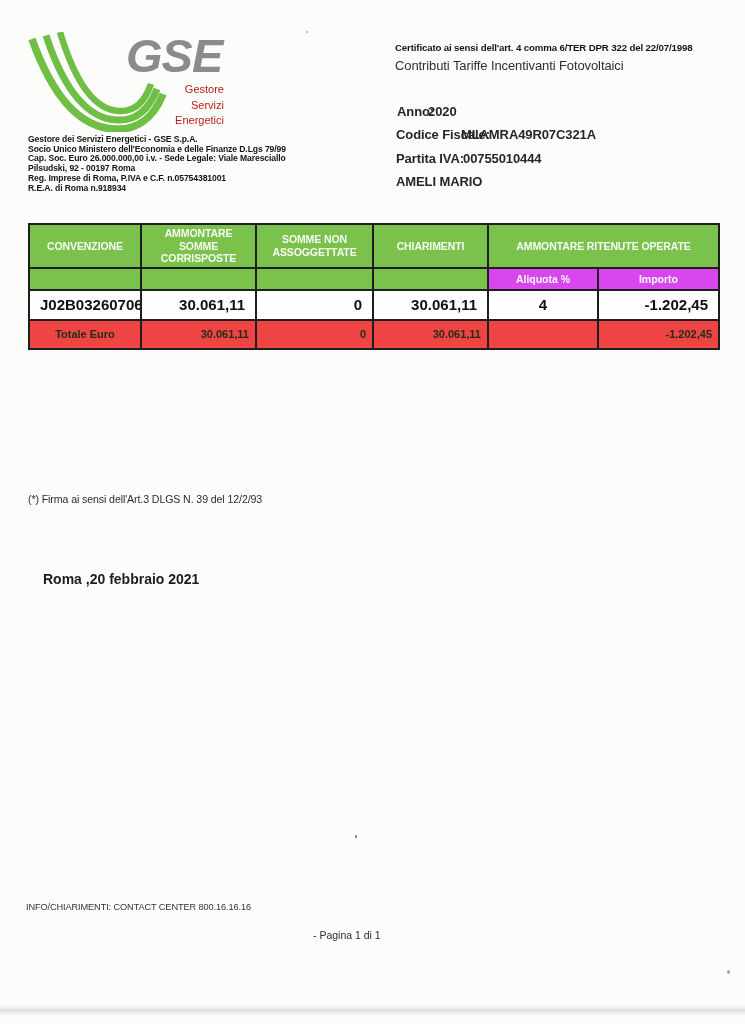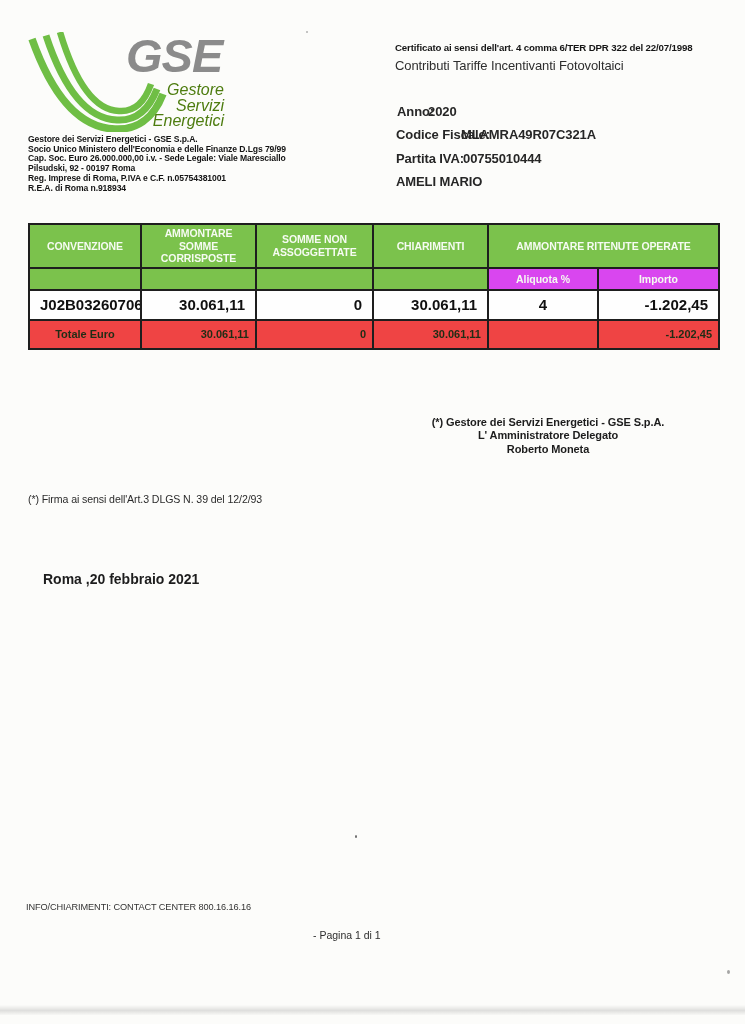--- a/index.html
+++ b/index.html
@@ -14,22 +14,22 @@
   .abs { position:absolute; }
 
   
   .logo-gse {
     left:126px; top:28px;
     font-size:47px; font-weight:bold; font-style:italic;
     color:#8b8b8b; letter-spacing:-1px;
   }
   .logo-tagline {
     left:100px; top:82px; width:124px;
-    text-align:right; font-style:italic;
-    font-size:16px; line-height:15.5px; color:#4d7c0f;
+    text-align:right; 
+    font-size:11px; line-height:15.5px; color:#b91c1c;
   }
   .company-info {
     left:28px; top:135px; width:300px;
     font-size:8.6px; font-weight:bold; line-height:9.7px;
     color:#141414; letter-spacing:-0.1px;
   }
 
   
   .cert-title {
     left:395px; top:42px; width:344px;
@@ -169,25 +169,20 @@
       <td class="ta-c">Totale Euro</td>
       <td class="ta-r">30.061,11</td>
       <td class="ta-r">0</td>
       <td class="ta-r">30.061,11</td>
       <td class="ta-c"></td>
       <td class="ta-r">-1.202,45</td>
     </tr>
   </tbody>
     </table>
 
-  <div class="abs signature">
-    <div>(*) Gestore dei Servizi Energetici - GSE S.p.A.</div>
-    <div>L' Amministratore Delegato</div>
-    <div>Roberto Moneta</div>
-  </div>
 
   <div class="abs footnote">(*) Firma ai sensi dell'Art.3 DLGS N. 39 del 12/2/93</div>
   <div class="abs dateline">Roma ,20 febbraio 2021</div>
   <div class="abs info-footer">INFO/CHIARIMENTI: CONTACT CENTER 800.16.16.16</div>
   <div class="abs page-number">- Pagina 1 di 1</div>
 
   <div class="speck" style="left:355px; top:835px; width:2px; height:3px;"></div>
   <div class="speck" style="left:306px; top:31px; width:2px; height:2px; opacity:.5;"></div>
   <div class="speck" style="left:727px; top:970px; width:3px; height:4px; opacity:.6;"></div>
   <div class="bottom-shadow"></div>

